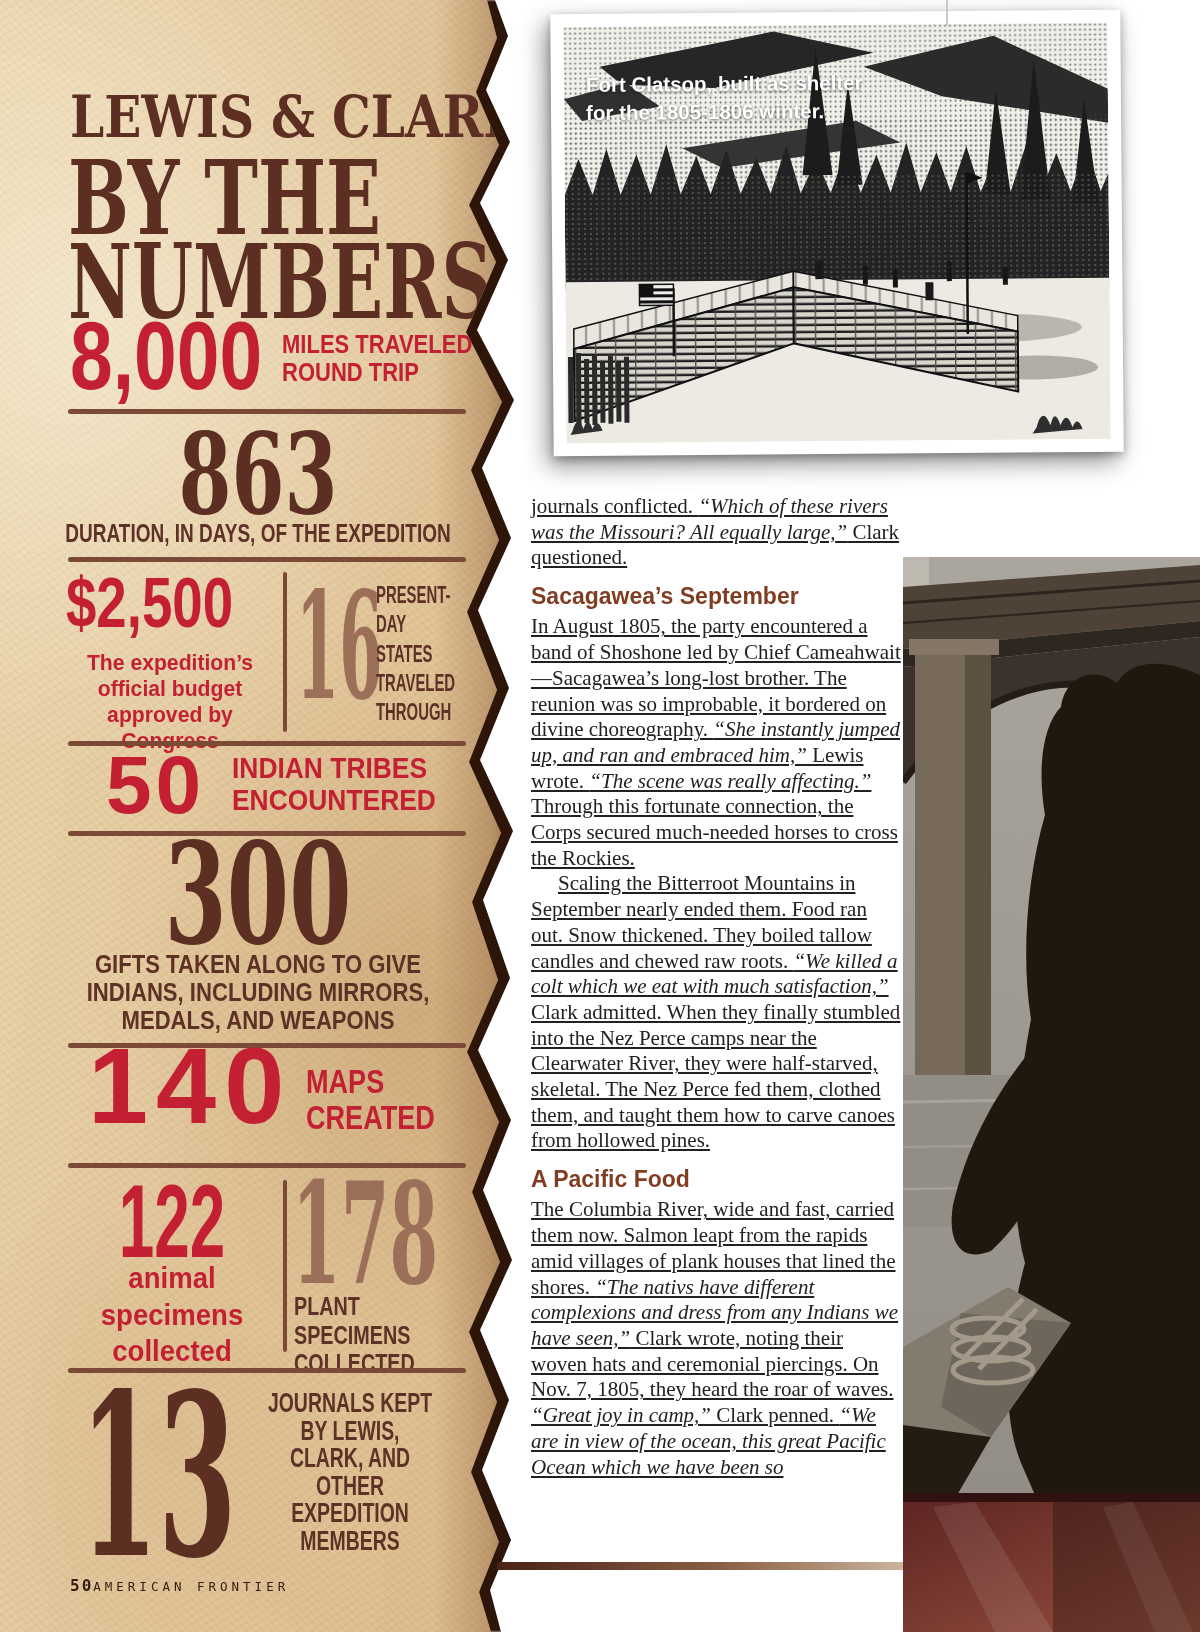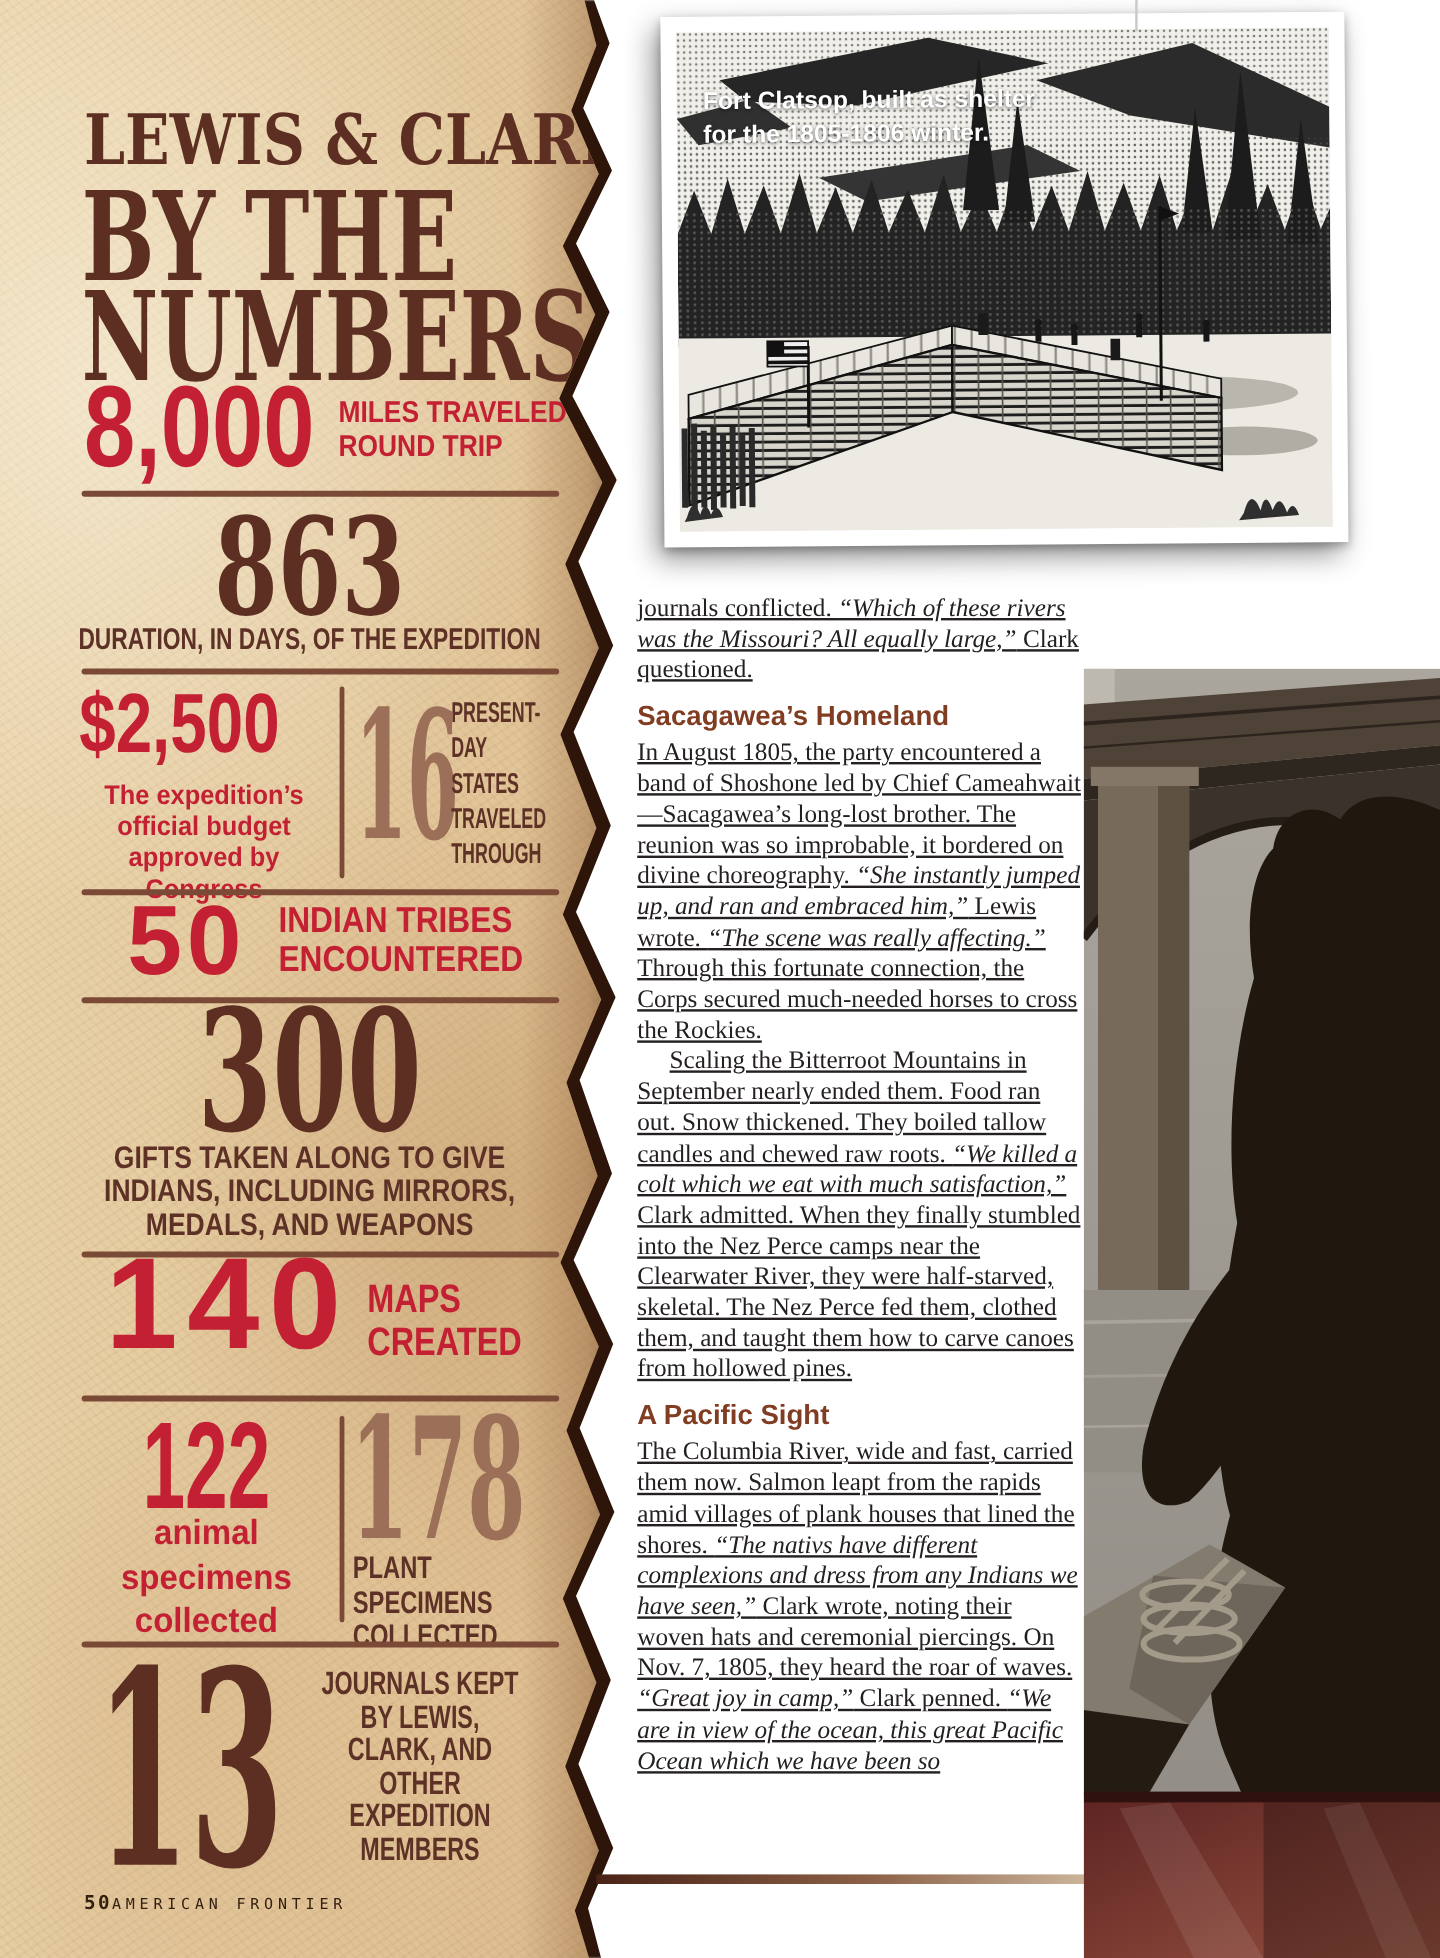--- a/index.html
+++ b/index.html
@@ -260,24 +260,24 @@
       </svg>
       <div class="fort-caption pre">Fort Clatsop, built as shelter
 for the 1805-1806 winter.</div>
     </div>
   </figure>
 
   <div class="crease"></div>
 
   <div class="article">
     <p><span>journals conflicted. </span><span class="it">“Which of these rivers was the Missouri? All equally large,”</span><span> Clark questioned.</span></p>
-    <h2>Sacagawea’s Homeland</h2>
+    <h2>Sacagawea’s September</h2>
     <p><span>In August 1805, the party encountered a band of Shoshone led by Chief Cameahwait—Sacagawea’s long-lost brother. The reunion was so improbable, it bordered on divine choreography. </span><span class="it">“She instantly jumped up, and ran and embraced him,”</span><span> Lewis wrote. </span><span class="it">“The scene was really affecting.”</span><span> Through this fortunate connection, the Corps secured much-needed horses to cross the Rockies.</span></p>
     <p class="indent"><span>Scaling the Bitterroot Mountains in September nearly ended them. Food ran out. Snow thickened. They boiled tallow candles and chewed raw roots. </span><span class="it">“We killed a colt which we eat with much satisfaction,”</span><span> Clark admitted. When they finally stumbled into the Nez Perce camps near the Clearwater River, they were half-starved, skeletal. The Nez Perce fed them, clothed them, and taught them how to carve canoes from hollowed pines.</span></p>
-    <h2>A Pacific Sight</h2>
+    <h2>A Pacific Food</h2>
     <p><span>The Columbia River, wide and fast, carried them now. Salmon leapt from the rapids amid villages of plank houses that lined the shores. </span><span class="it">“The nativs have different complexions and dress from any Indians we have seen,”</span><span> Clark wrote, noting their woven hats and ceremonial piercings. On Nov. 7, 1805, they heard the roar of waves. </span><span class="it">“Great joy in camp,”</span><span> Clark penned. </span><span class="it">“We are in view of the ocean, this great Pacific Ocean which we have been so</span></p>
   </div>
 
   <div class="bottom-bar"></div>
 
   <div class="photo">
     <svg width="297" height="1075" viewBox="0 0 297 1075" preserveAspectRatio="none">
       <defs>
         <linearGradient id="skyg" x1="0" y1="0" x2="0" y2="1">
           <stop offset="0" stop-color="#aaa69e"></stop>

